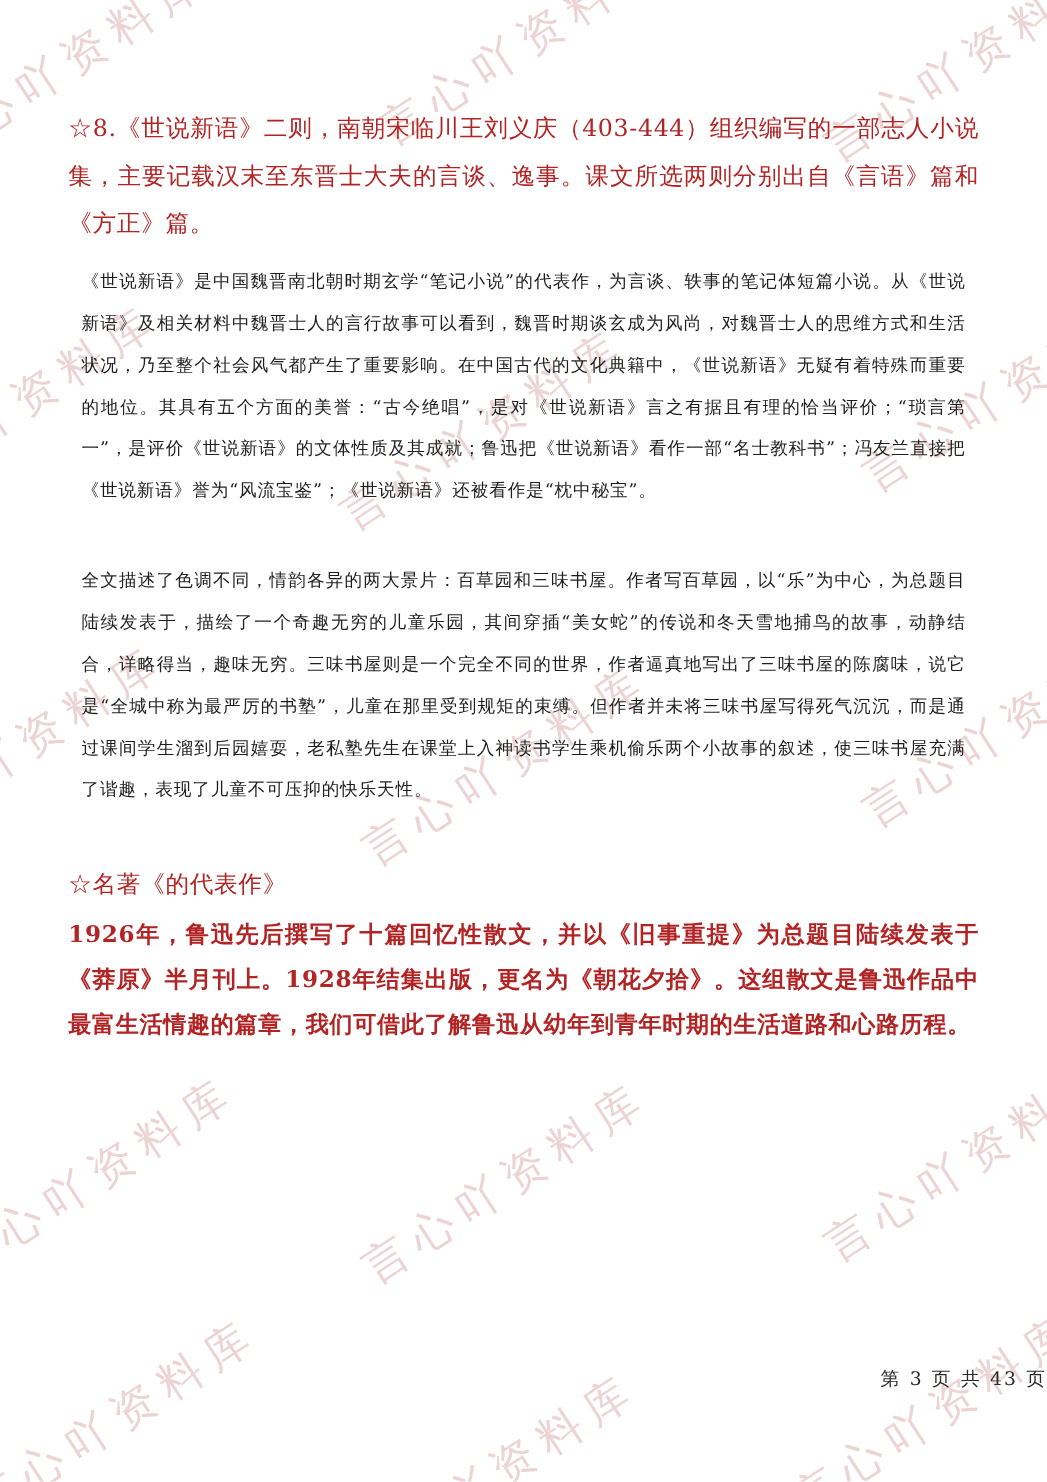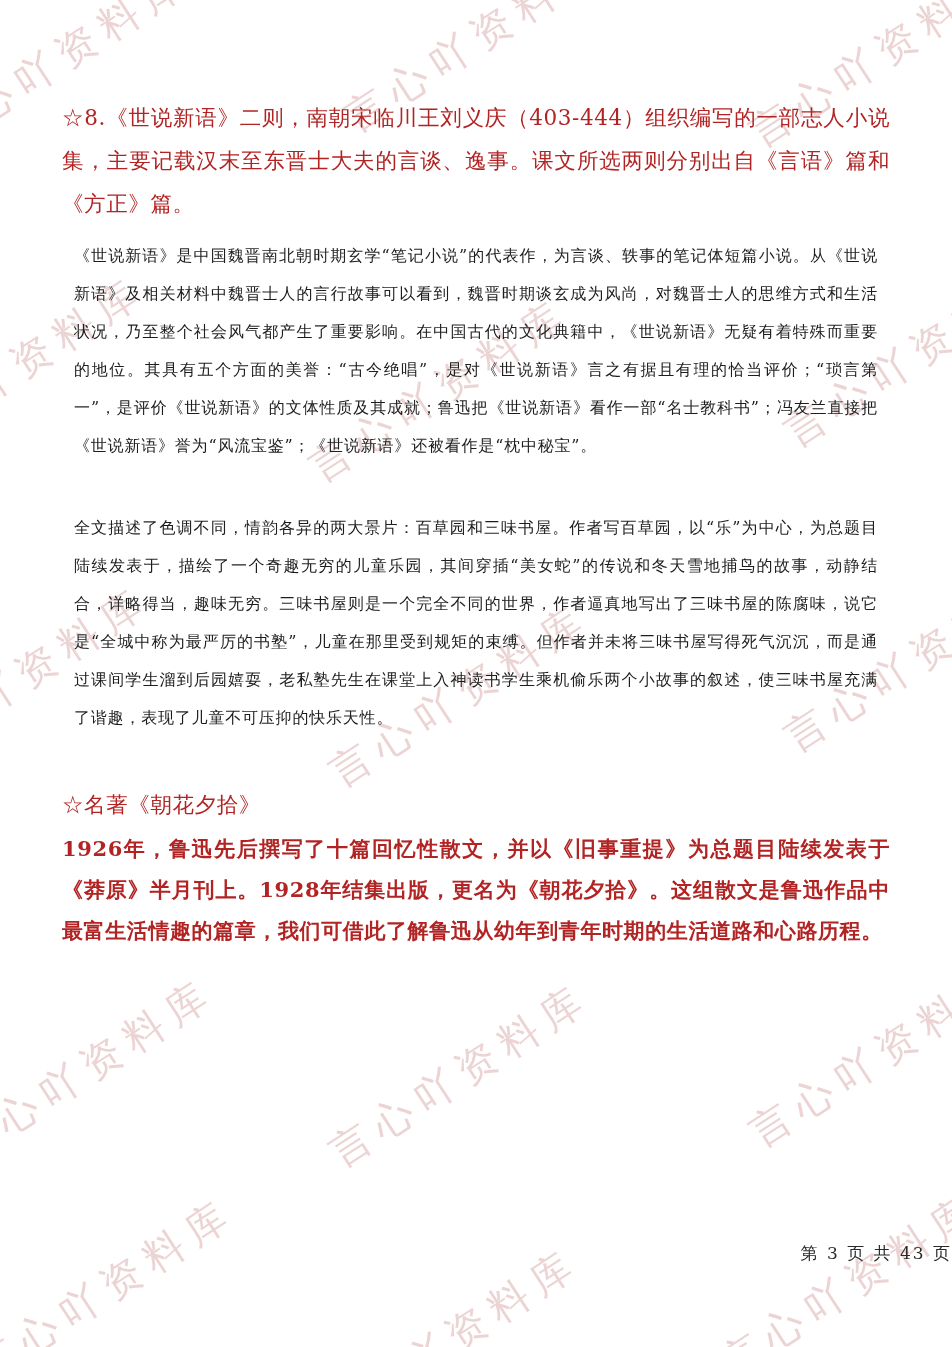--- a/index.html
+++ b/index.html
@@ -98,21 +98,21 @@
     <section>
       <p class="sec-heading sec8-heading">☆8.《世说新语》二则，南朝宋临川王刘义庆（403-444）组织编写的一部志人小说集，主要记载汉末至东晋士大夫的言谈、逸事。课文所选两则分别出自《言语》篇和《方正》篇。</p>
       <p class="body-para sec8-para">《世说新语》是中国魏晋南北朝时期玄学“笔记小说”的代表作，为言谈、轶事的笔记体短篇小说。从《世说新语》及相关材料中魏晋士人的言行故事可以看到，魏晋时期谈玄成为风尚，对魏晋士人的思维方式和生活状况，乃至整个社会风气都产生了重要影响。在中国古代的文化典籍中，《世说新语》无疑有着特殊而重要的地位。其具有五个方面的美誉：“古今绝唱”，是对《世说新语》言之有据且有理的恰当评价；“琐言第一”，是评价《世说新语》的文体性质及其成就；鲁迅把《世说新语》看作一部“名士教科书”；冯友兰直接把《世说新语》誉为“风流宝鉴”；《世说新语》还被看作是“枕中秘宝”。</p>
     </section>
 
     <section>
       <p class="body-para sec9-para2">全文描述了色调不同，情韵各异的两大景片：百草园和三味书屋。作者写百草园，以“乐”为中心，为总题目陆续发表于，描绘了一个奇趣无穷的儿童乐园，其间穿插“美女蛇”的传说和冬天雪地捕鸟的故事，动静结合，详略得当，趣味无穷。三味书屋则是一个完全不同的世界，作者逼真地写出了三味书屋的陈腐味，说它是“全城中称为最严厉的书塾”，儿童在那里受到规矩的束缚。但作者并未将三味书屋写得死气沉沉，而是通过课间学生溜到后园嬉耍，老私塾先生在课堂上入神读书学生乘机偷乐两个小故事的叙述，使三味书屋充满了谐趣，表现了儿童不可压抑的快乐天性。</p>
     </section>
 
     <section>
-      <p class="sec-heading mz-heading">☆名著《朝花夕拾》</p>
+      <p class="sec-heading mz-heading">☆名著《的代表作》</p>
       <p class="red-para">1926年，鲁迅先后撰写了十篇回忆性散文，并以《旧事重提》为总题目陆续发表于《莽原》半月刊上。1928年结集出版，更名为《朝花夕拾》。这组散文是鲁迅作品中最富生活情趣的篇章，我们可借此了解鲁迅从幼年到青年时期的生活道路和心路历程。</p>
 
     </section>
 
   </div>
 
   <div class="footer">第 3 页 共 43 页</div>
 
 </div>
 

